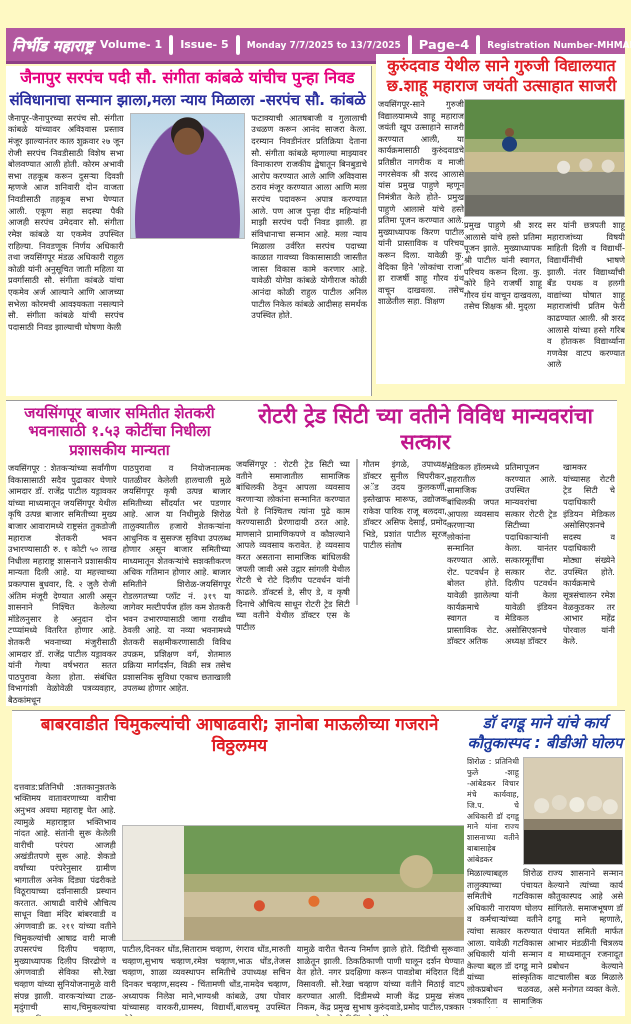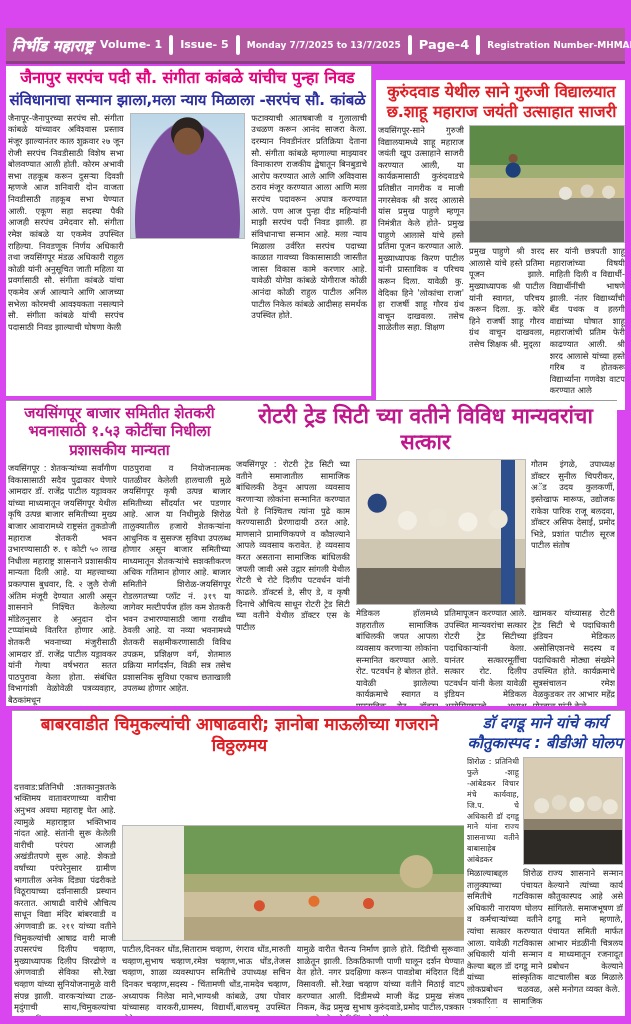--- a/index.html
+++ b/index.html
@@ -1,35 +1,35 @@
 <!DOCTYPE html>
 <html lang="mr"><head>
 <meta charset="utf-8">
 <style>
   * { margin:0; padding:0; box-sizing:border-box; }
   html,body { width:631px; background:#ffffff; }
   body { font-family:"DejaVu Sans","Liberation Sans",sans-serif; color:#1c1c1c; }
-  .page { position:relative; width:631px; height:1024px; background:#d946ef; overflow:hidden; }
+  .page { position:relative; width:631px; height:1024px; background:#fef9c3; overflow:hidden; }
 
   
   .masthead{
     position:absolute; left:6px; top:28px; width:619px; height:36px;
     background:#b2589f; border-bottom:3px solid #8d3f85;
     display:flex; align-items:center; padding:0 6px; gap:7px; color:#fff;
   }
   .masthead .logo{ font-weight:bold; font-style:italic; font-size:15px; white-space:nowrap;
     text-shadow:0 0 1px #fff; letter-spacing:.2px; }
   .masthead .mi{ font-weight:bold; font-size:11px; white-space:nowrap; }
   .masthead .mi.small{ font-size:9px; }
   .masthead .sep{ width:4px; height:20px; background:#ffffff; border-radius:2px; flex:0 0 auto; }
 
   
   .art{ position:absolute; background:#fff; overflow:hidden; }
   .a1{ left:6px;  top:66px;  width:366px; height:330px; border-right:1px solid #9a9a9a; padding:2px 4px 0 2px; }
-  .a2{ left:376px; top:80px; width:249px; height:330px; padding:2px 0 0 2px; }
+  .a2{ left:376px; top:54px; width:249px; height:330px; padding:2px 0 0 2px; }
   .a3{ left:6px;  top:400px; width:231px; height:306px; border-top:1px solid #9a9a9a; border-right:1px solid #9a9a9a; padding:3px 5px 0 2px; }
   .a4{ left:232px; top:400px; width:385px; height:306px; border-top:1px solid #9a9a9a; padding:3px 2px 0 4px; }
   .a5{ left:12px;  top:710px; width:454px; height:306px; border-top:1px solid #9a9a9a; border-right:1px solid #9a9a9a; padding:3px 0 0 2px; }
   .a6{ left:464px; top:710px; width:161px; height:306px; border-top:1px solid #9a9a9a; padding:3px 2px 0 3px; }
 
   .hl{ text-align:center; font-weight:bold; line-height:1.22; }
   .hl-pink   { color:#e6007e; font-size:16px; }
   .hl-blue   { color:#2a2e9e; font-size:15px; margin-top:3px; }
   .hl-red    { color:#e01d23; font-size:16px; }
   .hl-magenta{ color:#c0168c; }
@@ -83,35 +83,35 @@
       radial-gradient(circle at 72% 43%, #e6dfcf 0 7px, transparent 8px),
       radial-gradient(circle at 88% 46%, #ebe6d8 0 7px, transparent 8px),
       linear-gradient(180deg,#d8cdb4 0 58%,#8a7f6a 58% 68%,#2e2b26 68% 100%);
   }
 
   
   .a1 .body-wrap{ display:flex; gap:6px; margin-top:4px; height:258px; }
   .a1 .c{ flex:1; }
   .a1 .mid .photo{ width:100%; height:126px; margin-bottom:3px; }
 
-  .a2 .body-wrap{ display:flex; gap:5px; margin-top:4px; height:272px; }
+  .a2 .body-wrap{ display:flex; margin-top:4px; height:272px; }
   .a2 .lcol{ width:86px; flex:0 0 auto; }
   .a2 .rwrap{ flex:1; display:flex; flex-direction:column;align-items:center; }
   .a2 .photo{ width:100%; height:132px; margin-bottom:3px; }
   .a2 .sub{ display:flex; gap:5px; flex:1; }
   .a2 .sub .col{ flex:1; }
 
   .a3 .hl{ font-size:15px; }
   .a3 .body-wrap{ display:flex; gap:6px; margin-top:4px; height:256px; }
   .a3 .col{ flex:1; }
 
   .a4 .hl{ font-size:21px; }
   .a4 .body-wrap{ display:flex; gap:6px; margin-top:4px; height:268px; }
   .a4 .c1{ width:114px; flex:0 0 auto; }
-  .a4 .rwrap{ flex:1; display:flex; flex-direction:column; }
+  .a4 .rwrap{ flex:1; display:flex; }
   .a4 .toprow{ display:flex; gap:5px; height:146px; }
   .a4 .toprow .photo{ flex:1; height:100%; }
   .a4 .sidecol{ width:84px; flex:0 0 auto; }
   .a4 .botrow{ display:flex; gap:6px; flex:1; margin-top:3px; }
   .a4 .botrow .col{ flex:1; }
 
   .a5 .hl{ font-size:17px; }
   .a5 .body-wrap{ display:flex; gap:6px; margin-top:4px; height:266px;align-items:flex-end; }
   .a5 .c1{ width:102px; flex:0 0 auto; }
   .a5 .rwrap{ flex:1; display:flex; flex-direction:column; }

